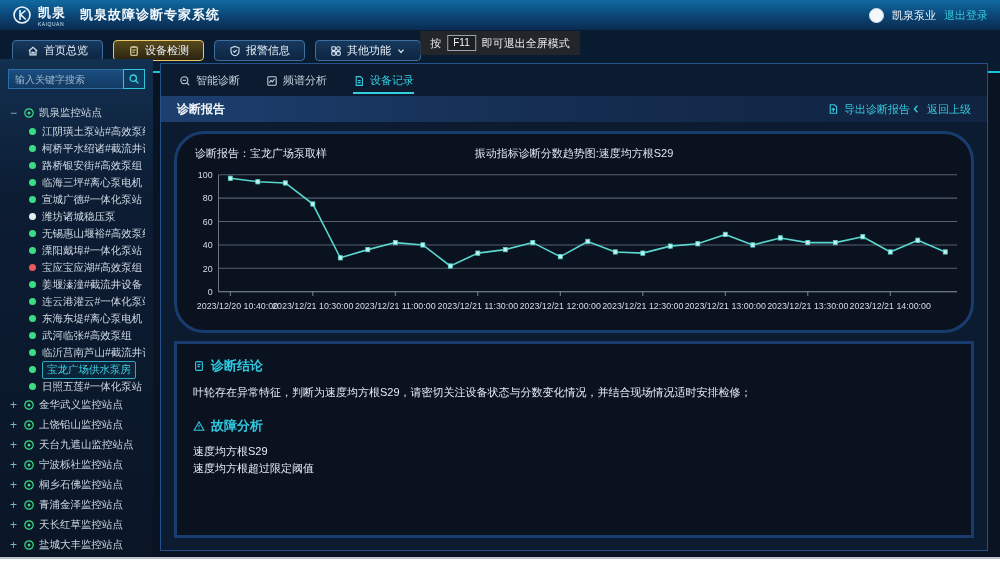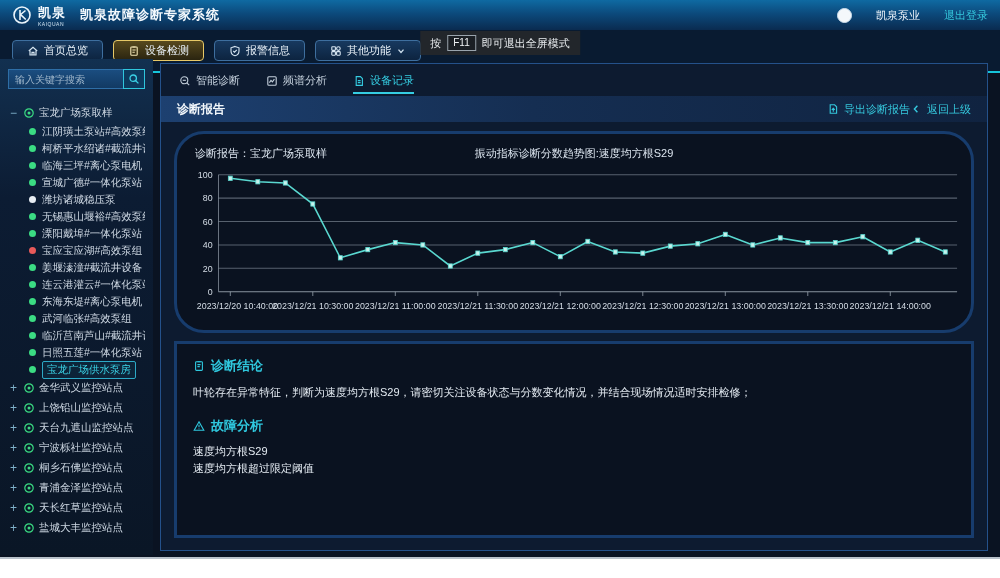--- a/index.html
+++ b/index.html
@@ -9,21 +9,21 @@
 
   
   .topbar { position:absolute; top:0; left:0; right:0; height:30px;
     background:linear-gradient(180deg,#0f6aa2 0%,#0c4a7c 45%,#0a2b50 100%);
     display:flex; align-items:center; padding:0 12px; }
   .logo-wrap { display:flex; align-items:center; gap:6px; }
   .logo-mark { width:20px; height:20px; color:#eaf4fb; }
   .logo-cn { color:#f2f8fd; font-size:13px; font-weight:bold; line-height:10px; letter-spacing:1px; }
   .logo-en { display:block; font-size:5px; font-weight:normal; color:#cfe3f2; letter-spacing:0.5px; }
   .app-title { color:#f4f9fd; font-size:13px; font-weight:bold; margin-left:14px; letter-spacing:1px; }
-  .topbar-right { margin-left:auto; display:flex; align-items:flex-end; gap:24px; }
+  .topbar-right { margin-left:auto; display:flex; align-items:flex-end; gap:8px; }
   .avatar { width:15px; height:15px; border-radius:50%; background:#f4f8fb; border:1px solid #cfe0ee; }
   .user-name { color:#eef5fb; font-size:11px; }
   .logout { color:#35c8dd; font-size:11px; cursor:pointer; }
 
   
   .navbar { position:absolute; top:30px; left:0; right:0; height:43px; background:#091b31;
     border-bottom:2px solid #16c4da; display:flex; align-items:center; gap:10px; padding:0 12px; }
   .nav-btn { display:flex; align-items:center; gap:5px; height:21px; padding:0 14px; border-radius:4px;
     background:linear-gradient(180deg,#17395f 0%,#0d2440 100%); border:1px solid #3e6f9f;
     color:#e9f1f8; font-size:11px; cursor:pointer; white-space:nowrap; }
@@ -162,29 +162,33 @@
           </svg>
         </div>
       </div>
       <div class="tree" id="tree">
           <div class="tree-row group">
             <span class="toggle">−</span>
             <span class="pin"><svg viewBox="0 0 12 12" fill="none" stroke="currentColor" stroke-width="1.2" style="width: 100%; height: 100%;">
                 <circle cx="6" cy="6" r="4.2"></circle>
                 <circle cx="6" cy="6" r="1.5" fill="currentColor" stroke="none"></circle>
               </svg></span>
-            <span>宝龙广场泵取样</span>
+            <span>凯泉监控站点</span>
           </div>
           <div class="tree-row">
             <span class="dot" style="background: rgb(59, 220, 131);"></span>
             <span class="leaf-label">江阴璜土泵站#高效泵组</span>
           </div>
           <div class="tree-row">
             <span class="dot" style="background: rgb(59, 220, 131);"></span>
             <span class="leaf-label">柯桥平水绍诸#截流井设备</span>
+          </div>
+          <div class="tree-row">
+            <span class="dot" style="background: rgb(59, 220, 131);"></span>
+            <span class="leaf-label">路桥银安街#高效泵组</span>
           </div>
           <div class="tree-row">
             <span class="dot" style="background: rgb(59, 220, 131);"></span>
             <span class="leaf-label">临海三坪#离心泵电机</span>
           </div>
           <div class="tree-row">
             <span class="dot" style="background: rgb(59, 220, 131);"></span>
             <span class="leaf-label">宣城广德#一体化泵站</span>
           </div>
           <div class="tree-row">
@@ -216,27 +220,27 @@
             <span class="leaf-label">东海东堤#离心泵电机</span>
           </div>
           <div class="tree-row">
             <span class="dot" style="background: rgb(59, 220, 131);"></span>
             <span class="leaf-label">武河临张#高效泵组</span>
           </div>
           <div class="tree-row">
             <span class="dot" style="background: rgb(59, 220, 131);"></span>
             <span class="leaf-label">临沂莒南芦山#截流井设备</span>
           </div>
+          <div class="tree-row selected">
+            <span class="dot" style="background: rgb(59, 220, 131);"></span>
+            <span class="leaf-label">宝龙广场供水泵房</span>
+          </div>
           <div class="tree-row">
             <span class="dot" style="background: rgb(59, 220, 131);"></span>
             <span class="leaf-label">日照五莲#一体化泵站</span>
-          </div>
-          <div class="tree-row selected">
-            <span class="dot" style="background: rgb(59, 220, 131);"></span>
-            <span class="leaf-label">宝龙广场供水泵房</span>
           </div>
           <div class="tree-row group">
             <span class="toggle">+</span>
             <span class="pin"><svg viewBox="0 0 12 12" fill="none" stroke="currentColor" stroke-width="1.2" style="width: 100%; height: 100%;">
                 <circle cx="6" cy="6" r="4.2"></circle>
                 <circle cx="6" cy="6" r="1.5" fill="currentColor" stroke="none"></circle>
               </svg></span>
             <span>金华武义监控站点</span>
           </div>
           <div class="tree-row group">

